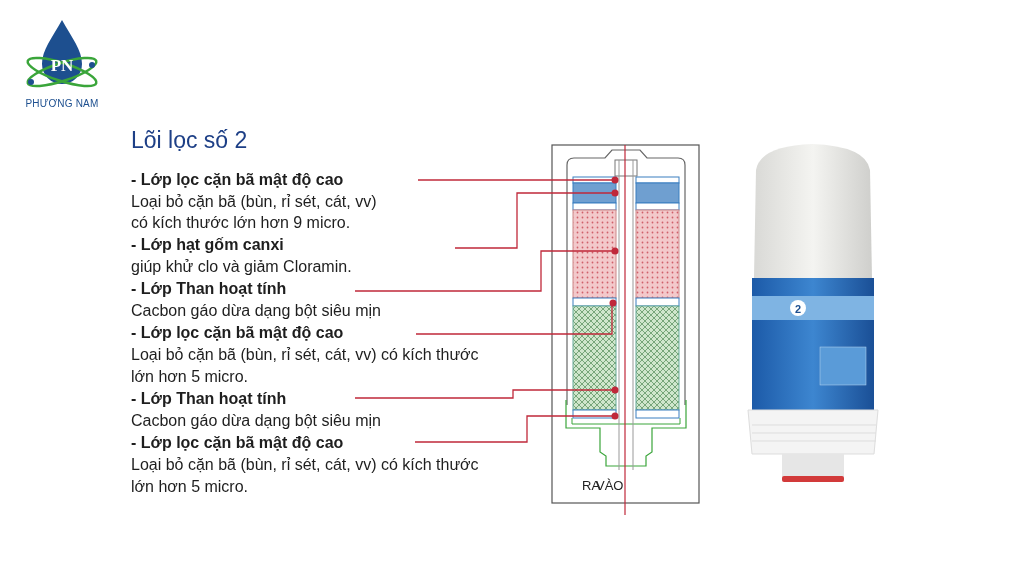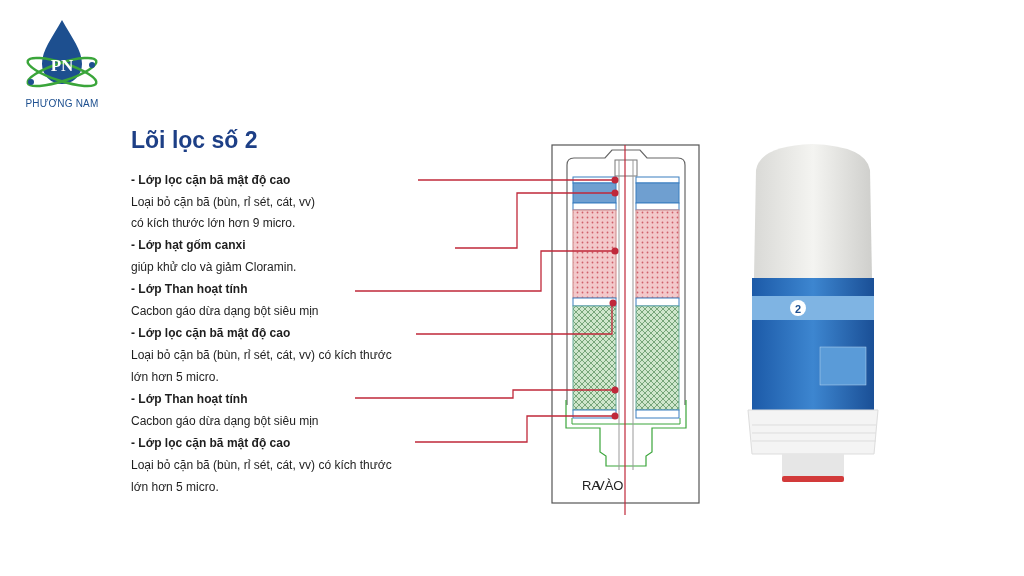--- a/index.html
+++ b/index.html
@@ -1,20 +1,20 @@
 <!DOCTYPE html>
 <html><head>
 <meta charset="utf-8">
 <style>
   html,body{margin:0;padding:0;background:#ffffff;}
   body{width:1024px;height:576px;position:relative;overflow:hidden;font-family:"Liberation Sans",sans-serif;}
   .logo{position:absolute;left:22px;top:16px;width:80px;height:96px;}
   .logo-text{position:absolute;left:0;top:82px;width:80px;text-align:center;font-size:10px;font-weight:normal;color:#1d4f8f;letter-spacing:0.2px;}
-  .title{position:absolute;left:131px;top:127px;font-size:23px;color:#1d3f86;font-weight:bold;}
-  .txt{position:absolute;left:131px;font-size:12px;color:#1e1e1e;white-space:nowrap;line-height:18px;}
+  .title{position:absolute;left:131px;top:127px;font-size:23px;color:#1d3f86;font-weight:normal;}
+  .txt{position:absolute;left:131px;font-size:16px;color:#1e1e1e;white-space:nowrap;line-height:18px;}
   .b{font-weight:bold;}
   svg.diag{position:absolute;left:0;top:0;}
   .io{position:absolute;font-size:13px;color:#222;}
 </style>
 </head>
 <body>
 
 <div class="logo">
   <svg width="80" height="84" viewBox="0 0 80 84">
     <path d="M40 4 C30 22 20 34 20 48 A20 20 0 0 0 60 48 C60 34 50 22 40 4 Z" fill="#1d4f8f"></path>

